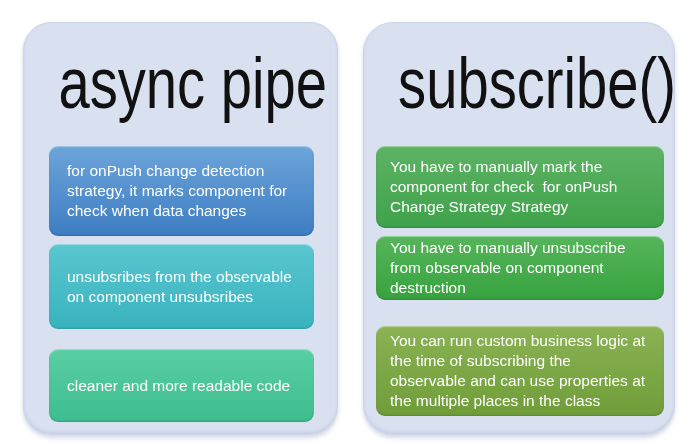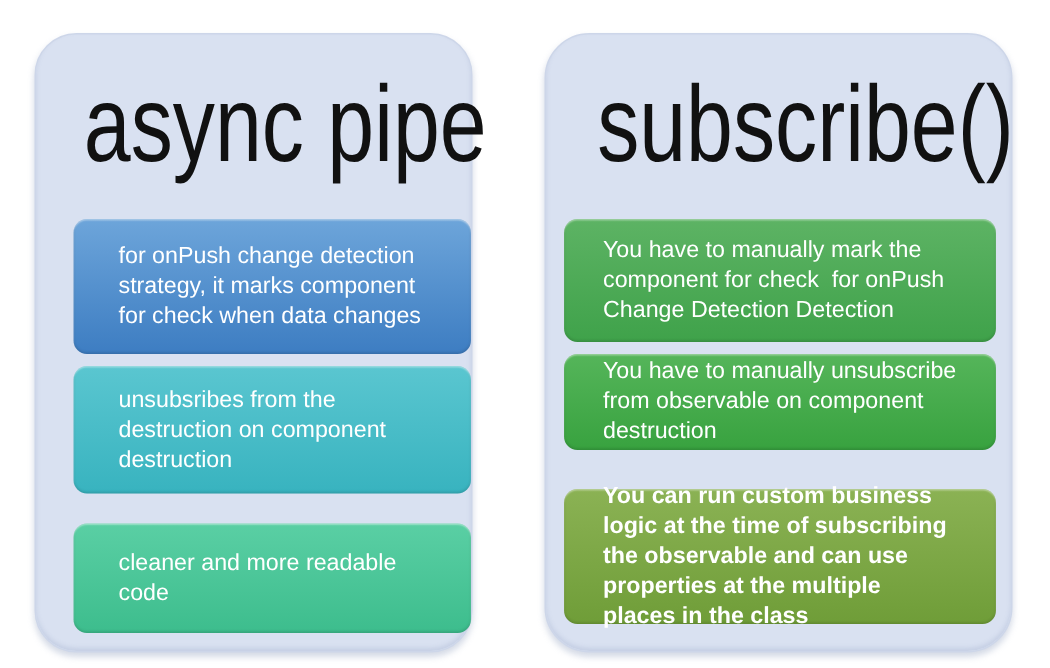--- a/index.html
+++ b/index.html
@@ -19,21 +19,21 @@
   .panel {
     position: absolute;
     top: 22px;
     height: 413px;
     border-radius: 30px;
     border: 1px solid #cdd6e9;
     box-sizing: border-box;
     box-shadow: 0 3px 4px rgba(160, 172, 200, 0.45),
                 inset 0 -2px 3px rgba(140, 155, 190, 0.25);
   }
-  .panel-left  { left: 23px;  width: 292px; border-radius: 28px; }
+  .panel-left  { left: 23px;  width: 315px; border-radius: 28px; }
   .panel-right { left: 363px; width: 312px; padding-left: 28px; }
 
   .panel-title {
     position: absolute;
     top: 24px;
     left: 0;
     right: 0;
     margin: 0;
     text-align: center;
     font-size: 72px;
@@ -47,64 +47,64 @@
   .card {
     position: absolute;
     border-radius: 9px;
     display: flex;
     align-items: center;
     box-sizing: border-box;
     box-shadow: inset 0 1px 1px rgba(255, 255, 255, 0.4),
                 inset 0 -1px 2px rgba(0, 0, 0, 0.15);
   }
   .card-text {
-    margin: 16px;
+    margin: 4px;
     font-size: 15.5px;
     line-height: 20px;
     white-space: pre-wrap;
   }
 
   
   .panel-left .card { left: 25px; width: 265px; padding: 0 14px; }
   .card-l1 { top: 123px; height: 90px; }
   .card-l2 { top: 221px; height: 85px; }
   .card-l3 { top: 326px; height: 73px; }
 
   
   .panel-right .card { left: 12px; width: 288px; padding: 0 10px; }
   .card-r1 { top: 123px; height: 82px; }
   .card-r2 { top: 213px; height: 64px; }
-  .card-r3 { top: 303px; height: 90px; font-weight: bold; }
+  .card-r3 { top: 303px; height: 90px; }
 </style>
 </head>
 <body>
 
 <div class="canvas">
 
   <section class="panel panel-left" style="background: rgb(217, 225, 241);">
     <h1 class="panel-title" style="color: rgb(17, 17, 17);">async pipe</h1>
 
     <div class="card card-l1" style="background: linear-gradient(rgb(109, 165, 218) 0%, rgb(61, 125, 194) 100%);">
       <p class="card-text" style="color: rgb(255, 255, 255);">for onPush change detection strategy, it marks component for check when data changes</p>
     </div>
 
     <div class="card card-l2" style="background: linear-gradient(rgb(90, 198, 208) 0%, rgb(56, 179, 191) 100%);">
-      <p class="card-text" style="color: rgb(255, 255, 255);">unsubsribes from the destruction on component destruction</p>
+      <p class="card-text" style="color: rgb(255, 255, 255);">unsubsribes from the observable on component unsubsribes</p>
     </div>
 
     <div class="card card-l3" style="background: linear-gradient(rgb(90, 207, 164) 0%, rgb(61, 189, 141) 100%);">
       <p class="card-text" style="color: rgb(255, 255, 255);">cleaner and more readable code</p>
     </div>
   </section>
 
   <section class="panel panel-right" style="background: rgb(217, 225, 241);">
     <h1 class="panel-title" style="color: rgb(17, 17, 17);">subscribe()</h1>
 
     <div class="card card-r1" style="background: linear-gradient(rgb(93, 179, 100) 0%, rgb(63, 162, 74) 100%);">
-      <p class="card-text" style="color: rgb(255, 255, 255);">You have to manually mark the component for check  for onPush Change Detection Detection</p>
+      <p class="card-text" style="color: rgb(255, 255, 255);">You have to manually mark the component for check  for onPush Change Strategy Strategy</p>
     </div>
 
     <div class="card card-r2" style="background: linear-gradient(rgb(85, 181, 90) 0%, rgb(56, 162, 63) 100%);">
       <p class="card-text" style="color: rgb(255, 255, 255);">You have to manually unsubscribe from observable on component destruction</p>
     </div>
 
     <div class="card card-r3" style="background: linear-gradient(rgb(139, 178, 84) 0%, rgb(111, 157, 56) 100%);">
       <p class="card-text" style="color: rgb(255, 255, 255);">You can run custom business logic at the time of subscribing the observable and can use properties at the multiple places in the class</p>
     </div>
   </section>

